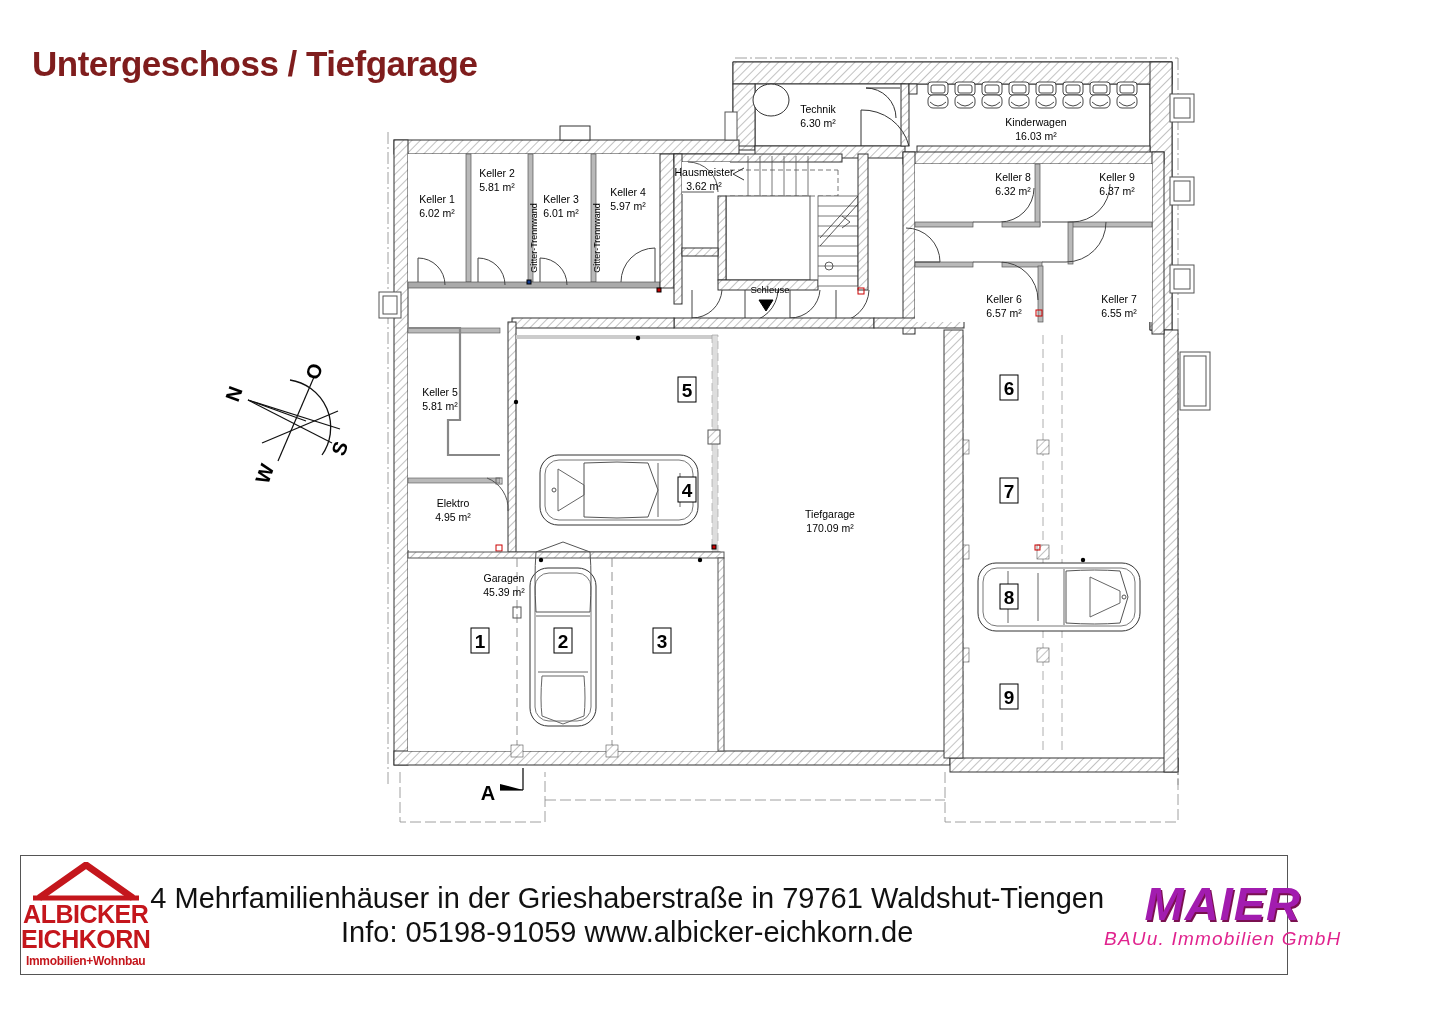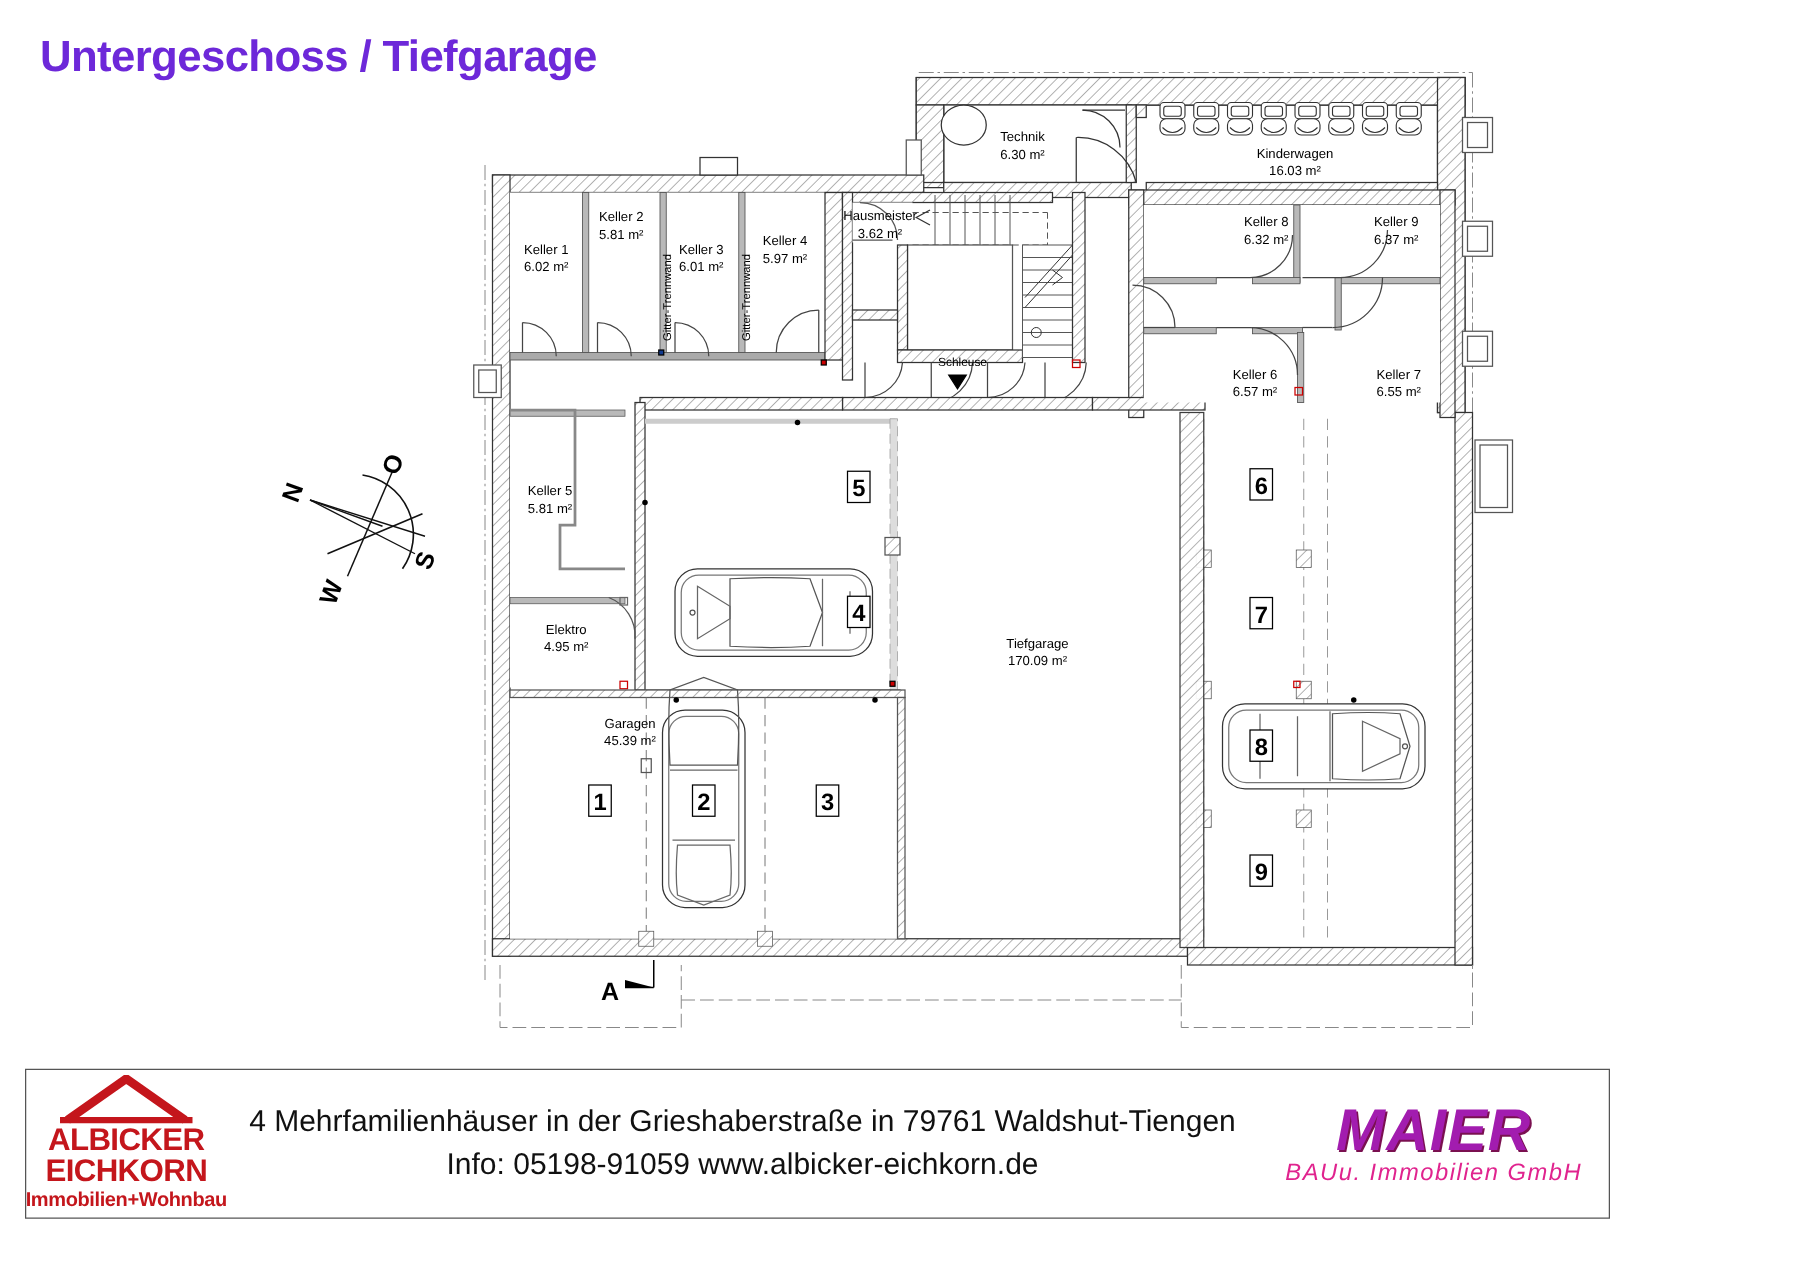--- a/index.html
+++ b/index.html
@@ -6,22 +6,22 @@
   body{
     width:1440px;height:1020px;
     font-family:"Liberation Sans",sans-serif;
     position:relative;overflow:hidden;
     -webkit-font-smoothing:antialiased;
   }
   .page{position:absolute;inset:0;}
 
   
   #plan-title{
-    position:absolute;left:32px;top:26px;
-    font-size:35px;font-weight:bold;color:#6d28d9;
+    position:absolute;left:32px;top:44px;
+    font-size:35px;font-weight:bold;color:#7f1d1d;
     letter-spacing:-0.5px;white-space:nowrap;text-align:center;
   }
 
   
   #floorplan{position:absolute;left:0;top:0;width:1440px;height:850px;}
 
   
   #footer-bar{
     position:absolute;left:20px;top:855px;width:1268px;height:120px;
     border:1px solid #555;box-sizing:border-box;background:#fff;
@@ -31,25 +31,25 @@
   #footer-logo-left{width:160px;align-items:center;border-right:0;}
   #footer-center{flex:1;align-items:center;}
   #footer-logo-right{width:280px;align-items:center;}
 
   .alb-roof{width:110px;height:40px;position:relative;}
   .alb-word{
     color:#c4161c;font-weight:bold;font-size:25px;line-height:25px;
     letter-spacing:-0.5px;text-align:center;
   }
   .alb-sub{
-    color:#c4161c;font-weight:bold;font-size:16px;letter-spacing:-0.3px;
+    color:#c4161c;font-weight:bold;font-size:12px;letter-spacing:-0.3px;
     text-align:right;margin-top:2px;
   }
   .footer-line{
-    font-size:24px;color:#111;white-space:nowrap;text-align:center;
+    font-size:29px;color:#111;white-space:nowrap;text-align:center;
     line-height:34px;
   }
   .maier-word{
     font-size:47px;font-weight:bold;font-style:italic;color:#a21caf;
     letter-spacing:1px;line-height:48px;
     text-shadow:1.5px 1.5px 0 #7a1050;
   }
   .maier-sub{
     font-size:19px;font-style:italic;color:#e0238e;letter-spacing:1.2px;
     white-space:nowrap;

